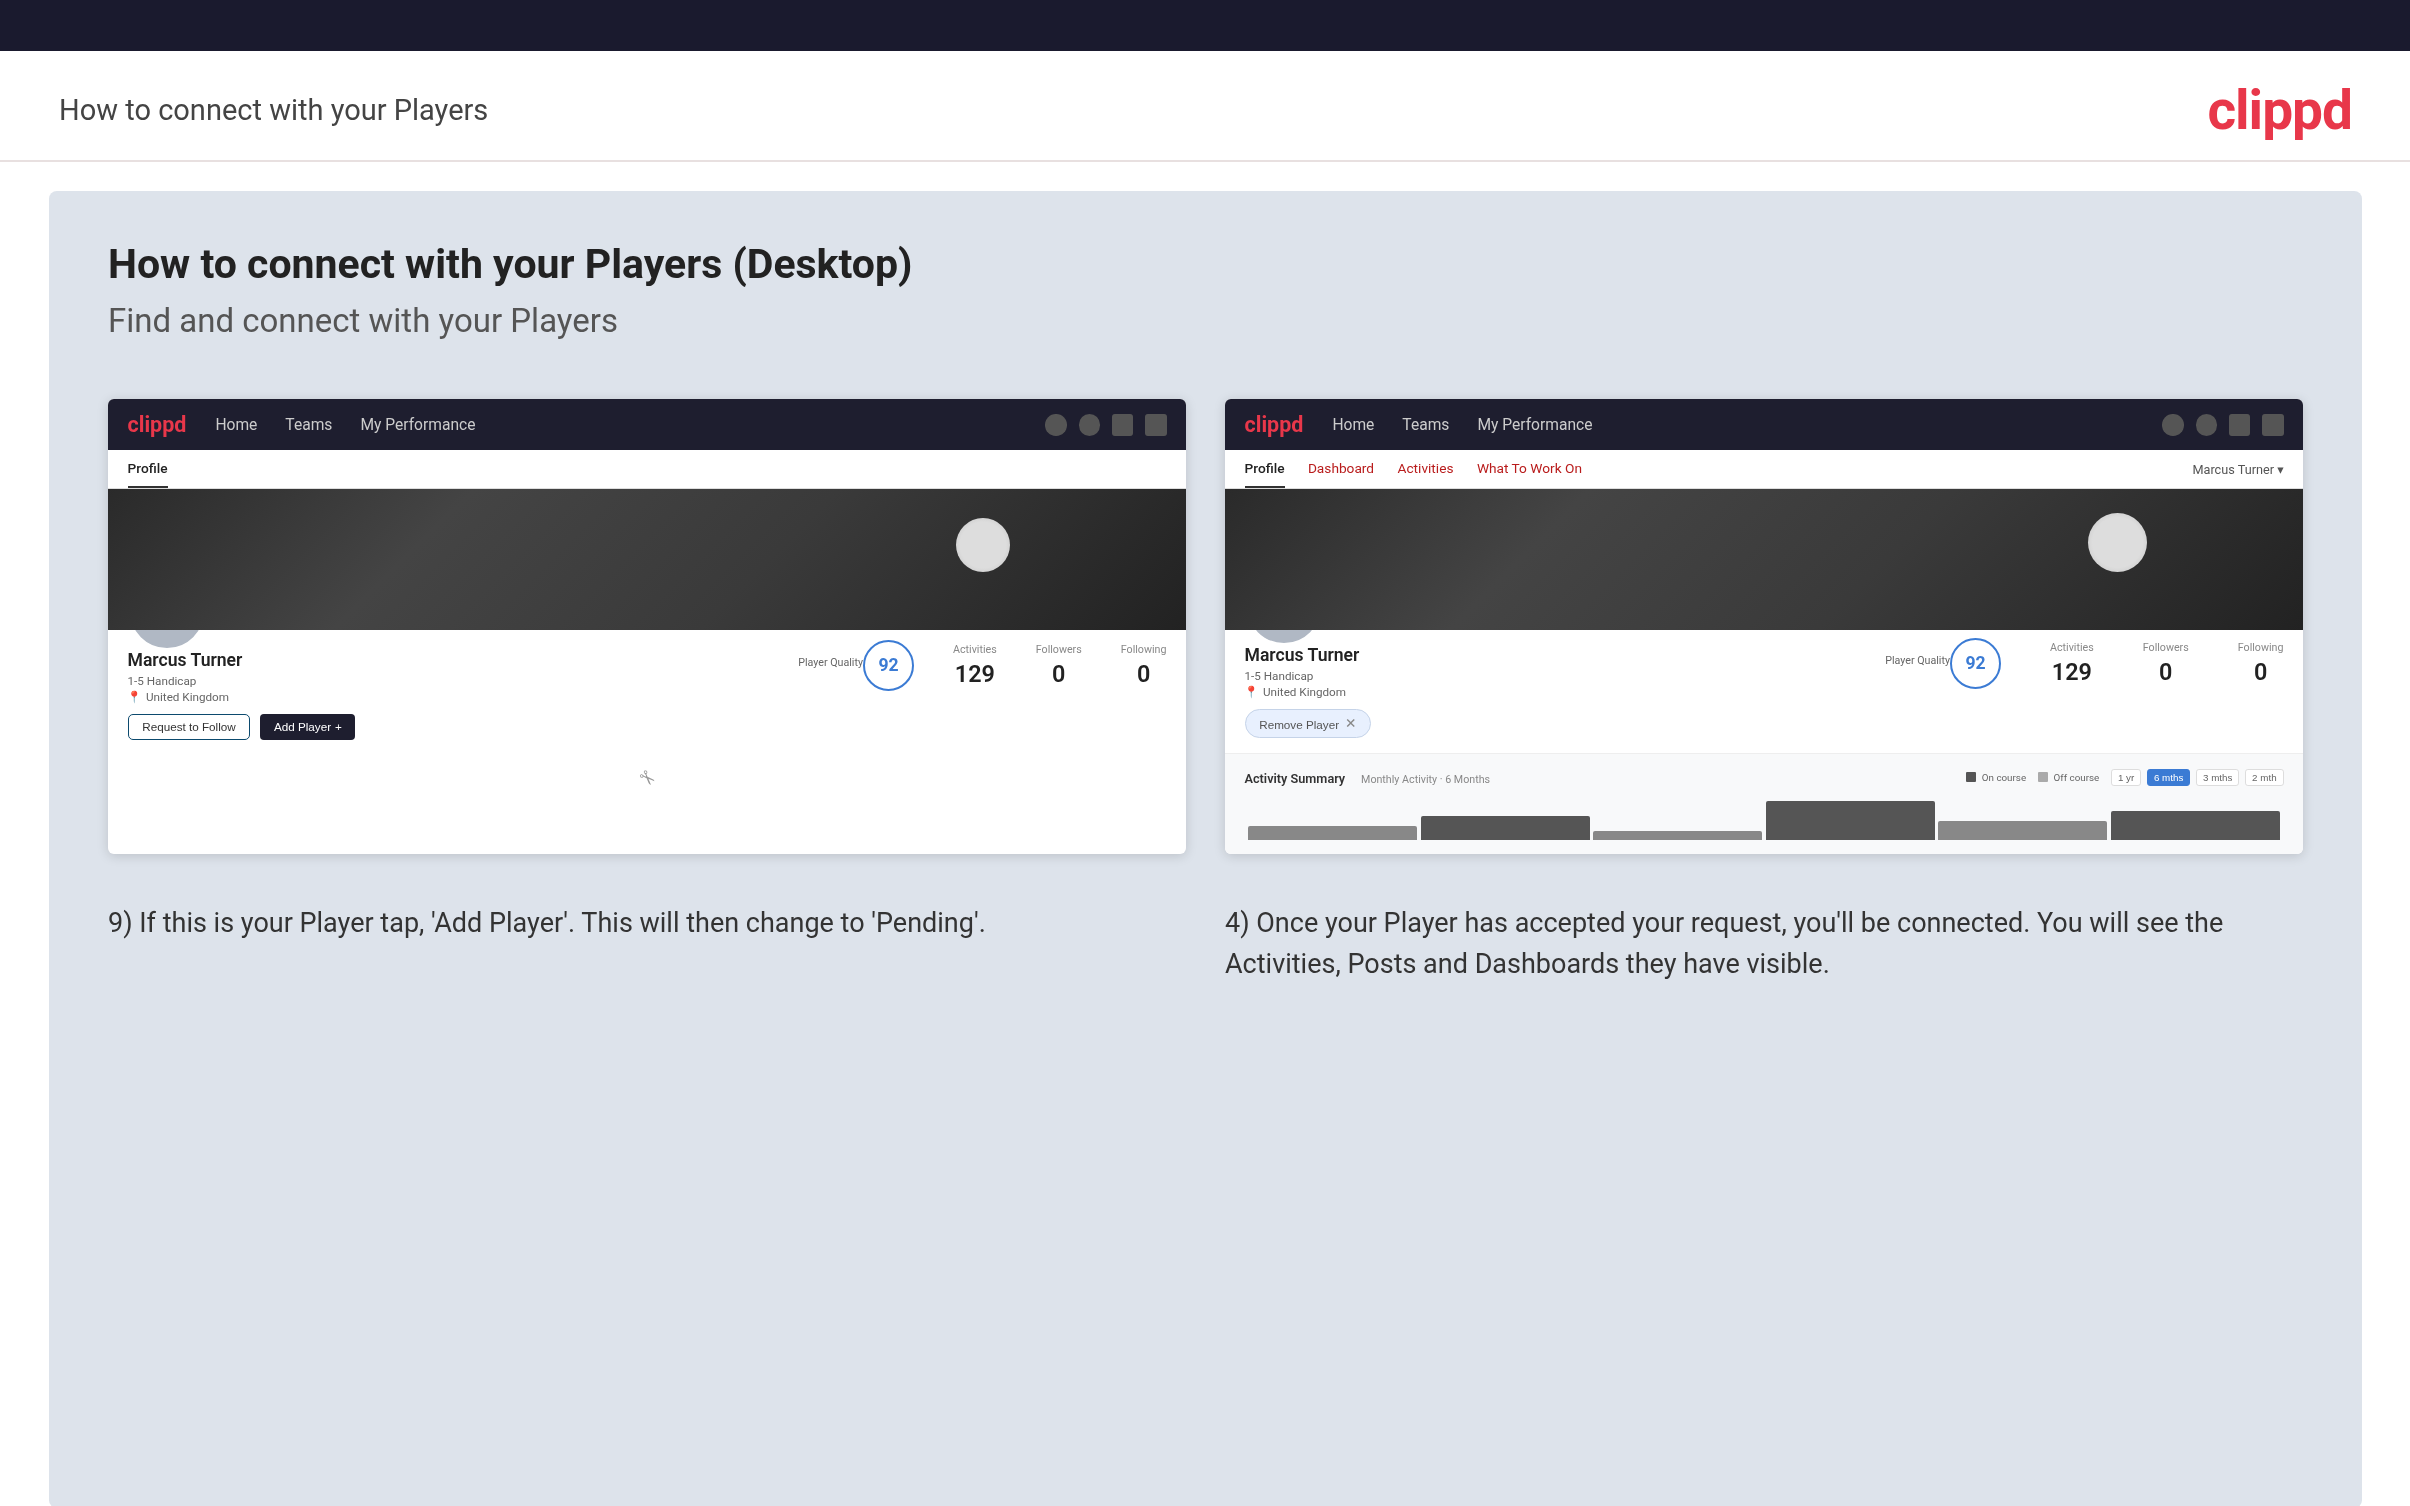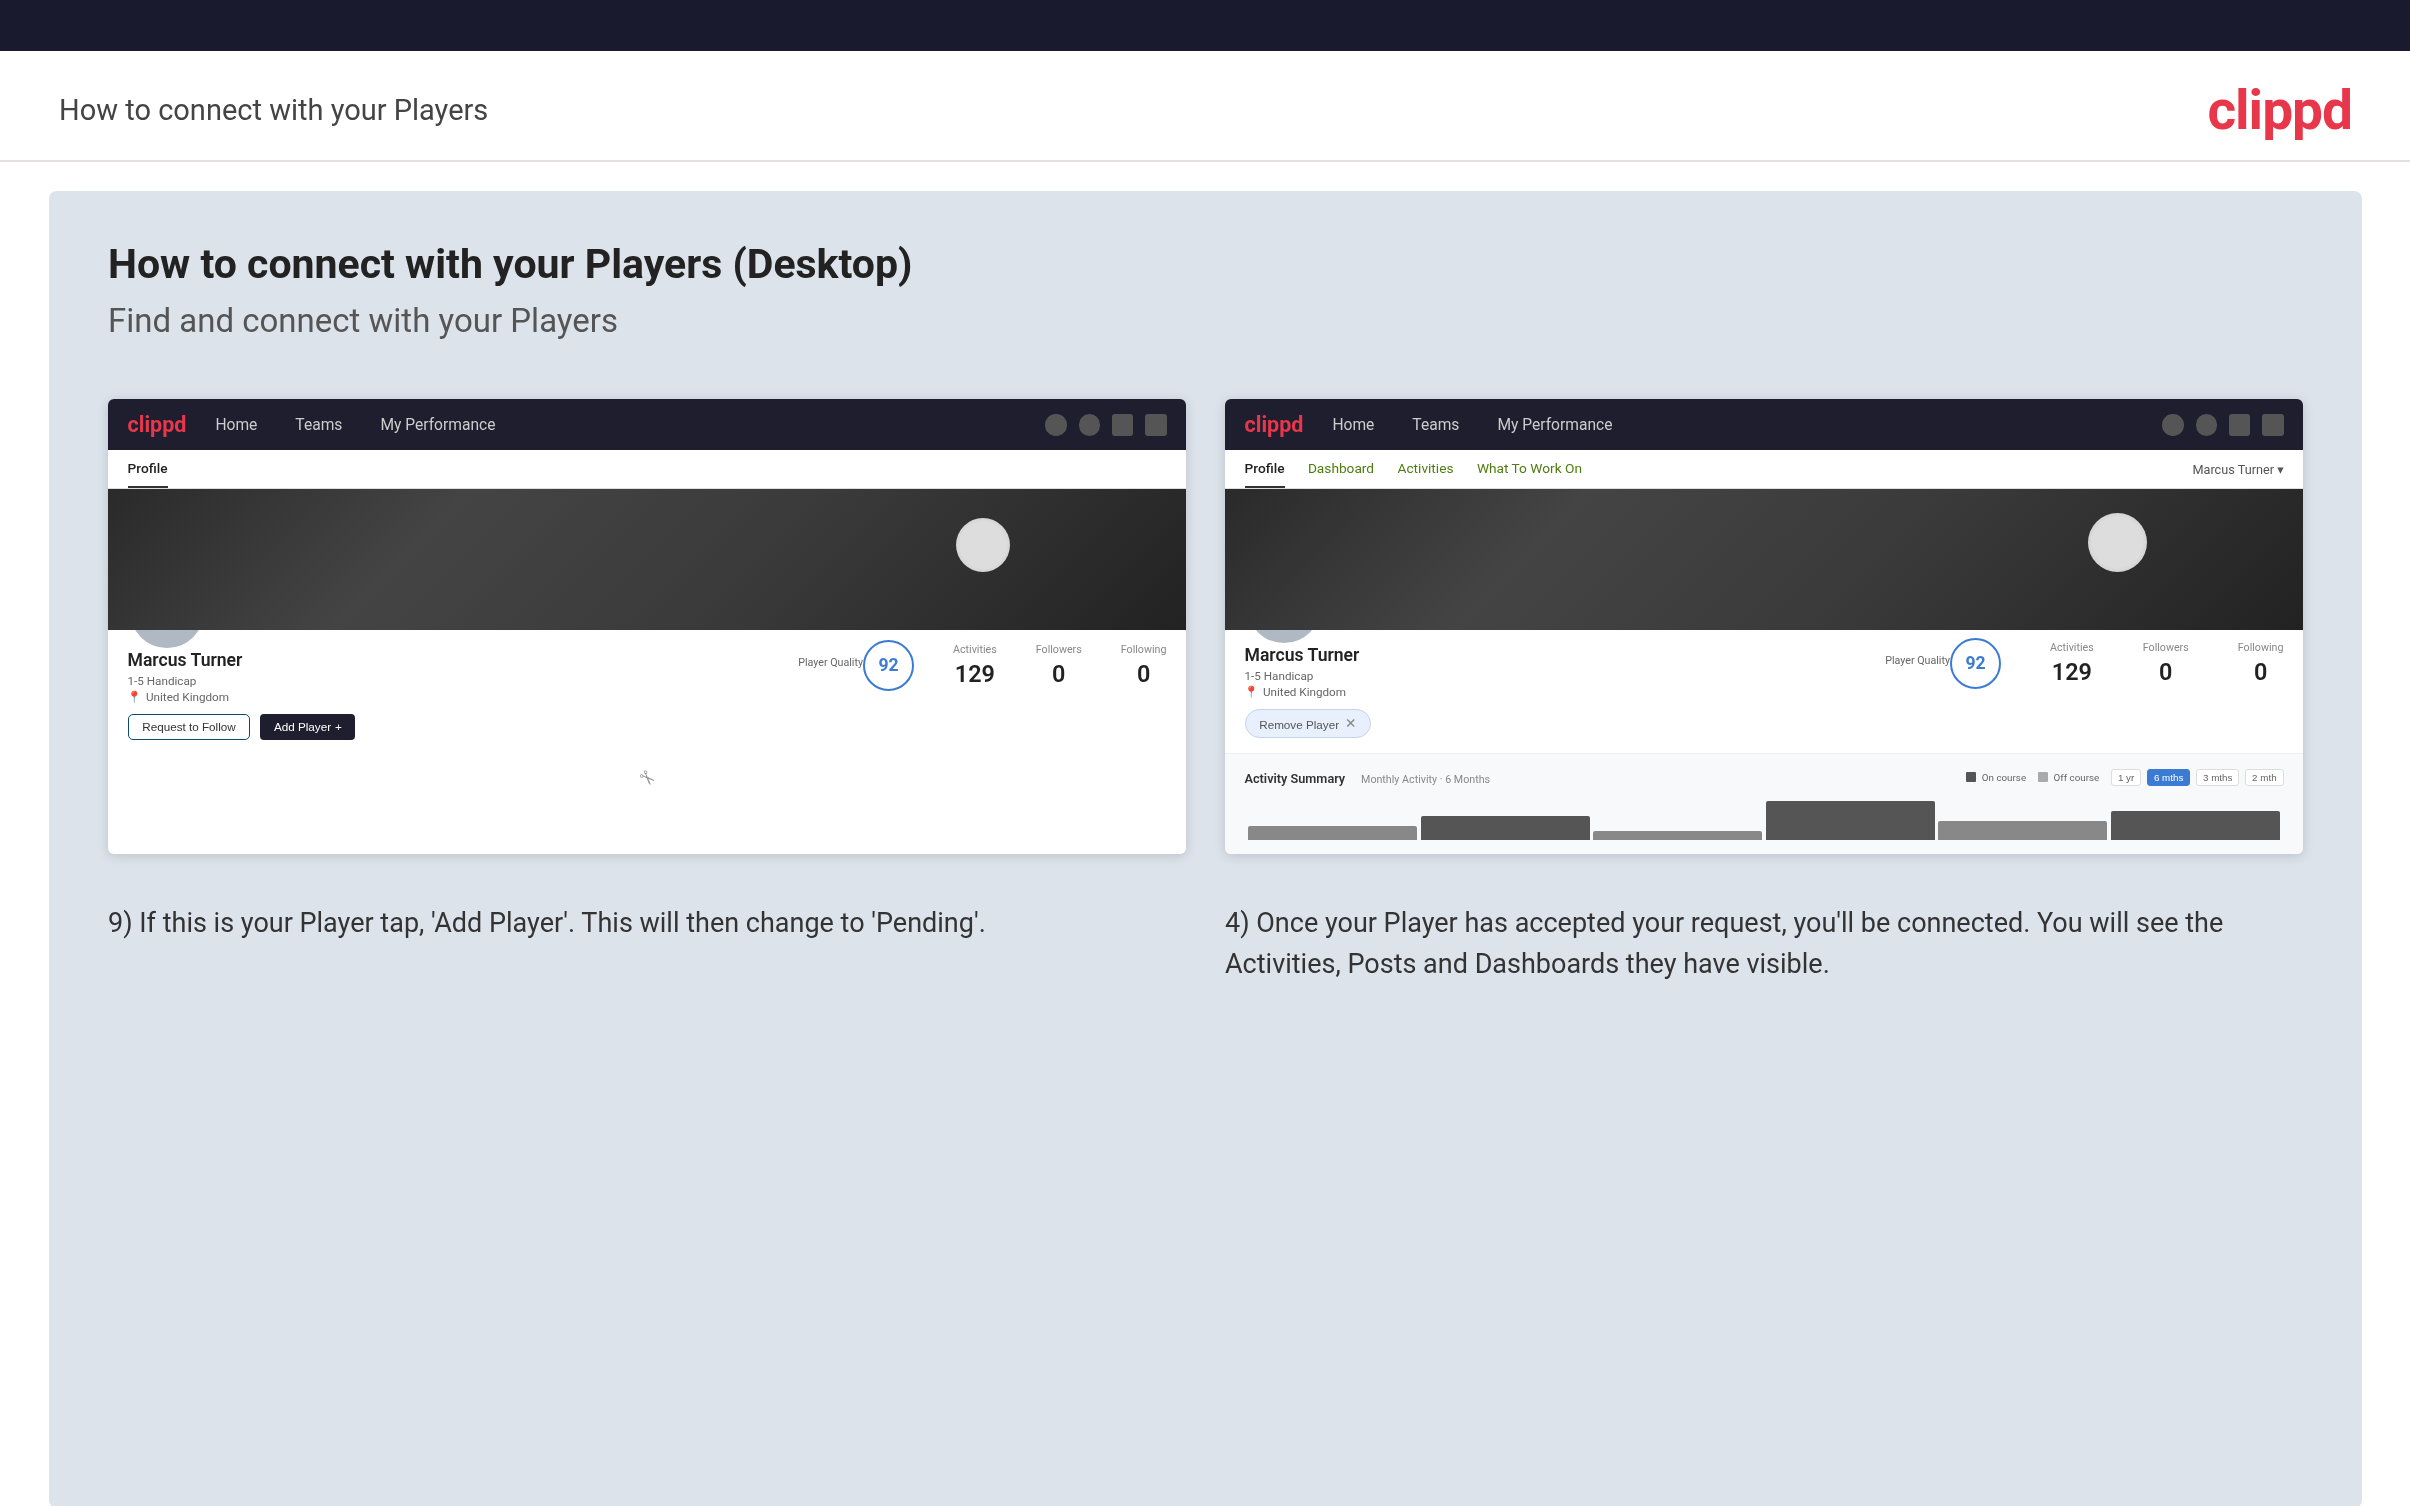--- a/index.html
+++ b/index.html
@@ -88,21 +88,21 @@
 
     .app-logo {
       font-size: 21.5px;
       font-weight: 700;
       color: #e8374a;
       margin-right: 29px;
     }
 
     .app-nav-links {
       display: flex;
-      gap: 38px;
+      gap: 28px;
       flex: 1;
     }
 
     .app-nav-link {
       color: #ccc;
       font-size: 15.6px;
       font-weight: 400;
     }
 
     .app-nav-icons {
@@ -132,21 +132,21 @@
       background: #fff;
       border-bottom: 1px solid #ddd;
       padding: 0 19.5px;
       display: flex;
       gap: 29px;
     }
 
     .app-tab {
       padding: 9.8px 0;
       font-size: 13.7px;
-      color: #4d7c0f;
+      color: #b91c1c;
       border-bottom: 2px solid transparent;
     }
 
     .app-tab.active {
       color: #222;
       border-bottom: 2px solid #333;
       font-weight: 500;
     }
 
     

